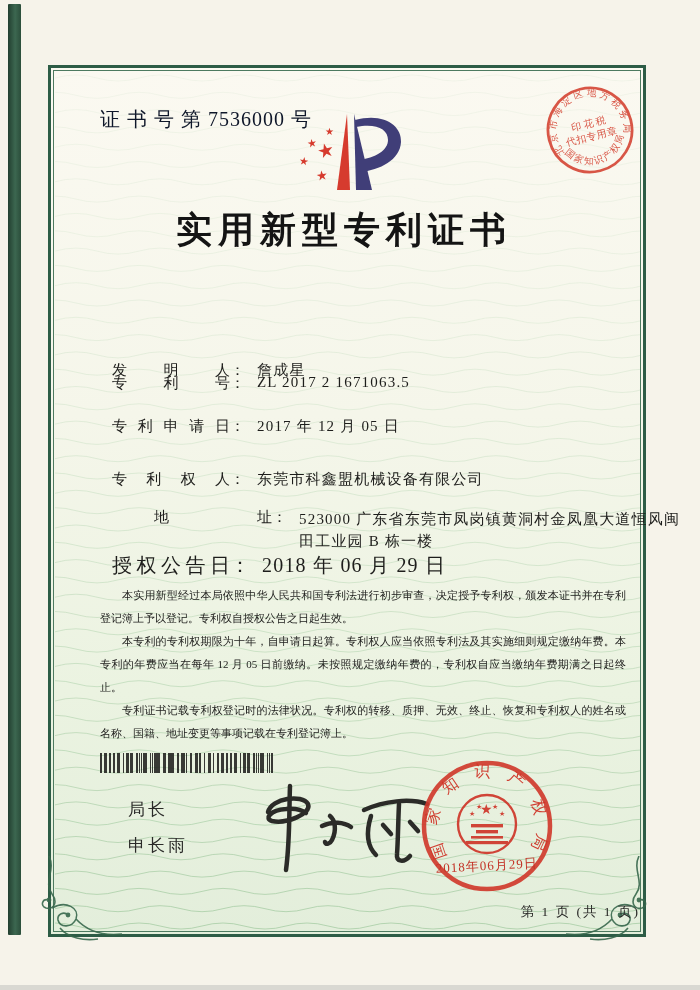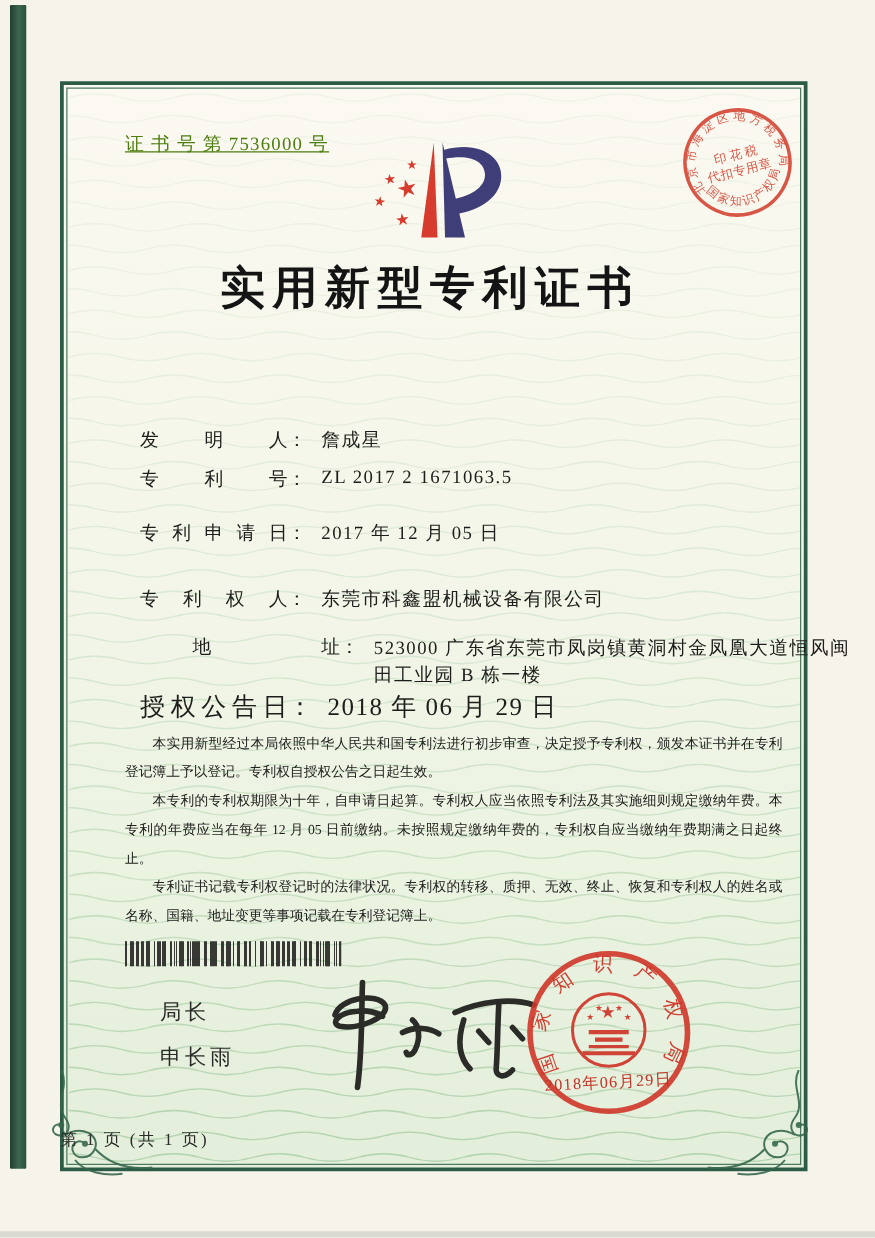--- a/index.html
+++ b/index.html
@@ -6,21 +6,21 @@
   body{width:700px;height:990px;background:#e9e7e0;font-family:"Liberation Serif","DejaVu Serif",serif;}
   .page{position:relative;width:700px;height:990px;background:#f6f3ea;overflow:hidden;}
   .page::after{content:"";position:absolute;left:0;right:0;bottom:0;height:5px;background:#d9d8d2;}
   .spine{position:absolute;left:8px;top:4px;width:13px;height:931px;
          background:linear-gradient(90deg,#223f30,#3c6750 55%,#2b4e3b);border-radius:1px;}
   .frame{position:absolute;left:48px;top:65px;width:592px;height:866px;
          border:3px solid #2d5c46;
          background:linear-gradient(180deg,#fbf9f1 0%,#f5f6ea 40%,#ebf3e1 72%,#e3eedb 100%);}
   .frame-inner{position:absolute;left:2px;top:2px;right:2px;bottom:2px;border:1px solid #4d7a60;pointer-events:none;}
   .guilloche{position:absolute;left:4px;top:4px;}
-  .certno{position:absolute;left:100px;top:106px;font-size:15px;color:#4d7c0f;letter-spacing:1px;text-decoration:underline;}
+  .certno{position:absolute;left:100px;top:106px;font-size:20px;color:#0f172a;letter-spacing:1px;}
   .logo{position:absolute;left:296px;top:110px;}
   .title{position:absolute;left:48px;top:206px;width:592px;text-align:center;
          font-size:36px;font-weight:bold;letter-spacing:6px;color:#141414;}
   .row{position:absolute;left:112px;font-size:15px;color:#1d1d1b;white-space:nowrap;}
   .lbl{display:inline-block;width:118px;text-align:justify;text-align-last:justify;vertical-align:top;}
   .lbl2{display:inline-block;width:112px;text-align:justify;text-align-last:justify;vertical-align:top;}
   .colon{display:inline-block;vertical-align:top;}
   .val{display:inline-block;margin-left:12px;letter-spacing:1.2px;vertical-align:top;}
   .val.wrap{white-space:normal;width:392px;line-height:22px;}
   .row.addr{white-space:normal;margin-left:42px;}
@@ -31,21 +31,21 @@
   .barcode{position:absolute;left:100px;top:753px;width:173px;height:20px;opacity:.88;
     background:
       repeating-linear-gradient(90deg,#20201e 0 2px,transparent 2px 5px,#20201e 5px 6px,transparent 6px 9px),
       repeating-linear-gradient(90deg,#20201e 0 1px,transparent 1px 4px,#20201e 4px 7px,transparent 7px 13px);}
   .director{position:absolute;left:128px;font-family:"Liberation Sans","DejaVu Sans",sans-serif;
             color:#2a2a28;font-size:17px;letter-spacing:3px;}
   .sig{position:absolute;left:252px;top:780px;}
   .seal{position:absolute;left:413px;top:752px;}
   .stamp{position:absolute;left:544px;top:84px;opacity:.88;}
   .corner{position:absolute;}
-  .footer{position:absolute;left:48px;top:903px;width:592px;text-align:left;
+  .footer{position:absolute;left:48px;top:903px;width:592px;text-align:right;
           font-size:13.5px;letter-spacing:2px;color:#2b2b29;}
   svg text{font-family:"Liberation Serif","DejaVu Serif",serif;}
   svg .star{font-family:"DejaVu Sans",sans-serif;}
 </style>
 </head>
 <body>
 
 <div class="page">
 
   <div class="spine"></div>
@@ -137,21 +137,21 @@
       <text class="star" x="21" y="47" font-size="19" transform="rotate(-14 30 40)">★</text>
       <text class="star" x="11" y="37" font-size="11" transform="rotate(-10 16 33)">★</text>
       <text class="star" x="29" y="25" font-size="10">★</text>
       <text class="star" x="3" y="55" font-size="11" transform="rotate(8 8 51)">★</text>
       <text class="star" x="20" y="70" font-size="13" transform="rotate(-8 26 65)">★</text>
     </g>
   </svg>
 
   <div class="title">实用新型专利证书</div>
 
-  <div class="row" style="top:343px">
+  <div class="row" style="top:361px">
     <span class="lbl">发明人</span><span class="colon">：</span><span class="val">詹成星</span>
   </div>
   <div class="row" style="top:374px">
     <span class="lbl">专利号</span><span class="colon">：</span><span class="val">ZL 2017 2 1671063.5</span>
   </div>
   <div class="row" style="top:417px">
     <span class="lbl">专利申请日</span><span class="colon">：</span><span class="val">2017 年 12 月 05 日</span>
   </div>
   <div class="row" style="top:470px">
     <span class="lbl">专利权人</span><span class="colon">：</span><span class="val">东莞市科鑫盟机械设备有限公司</span>

